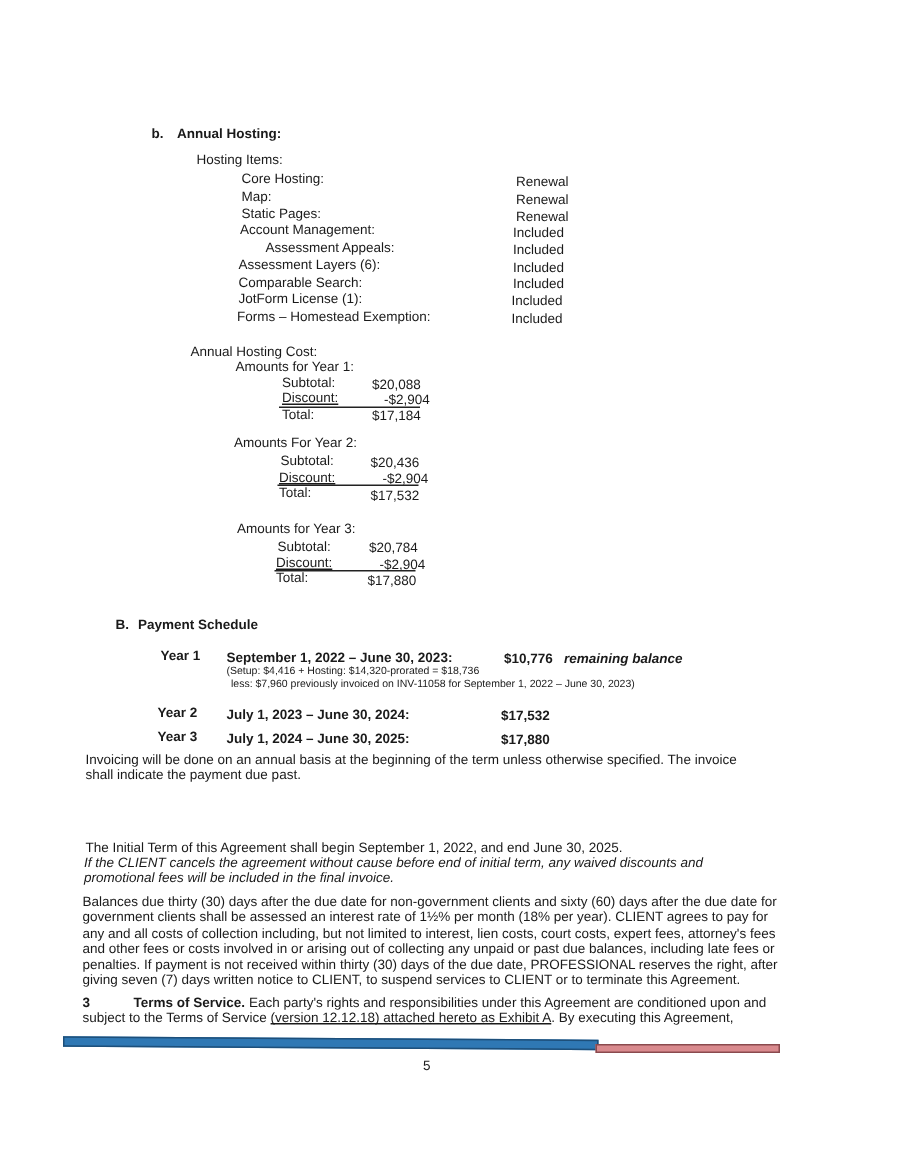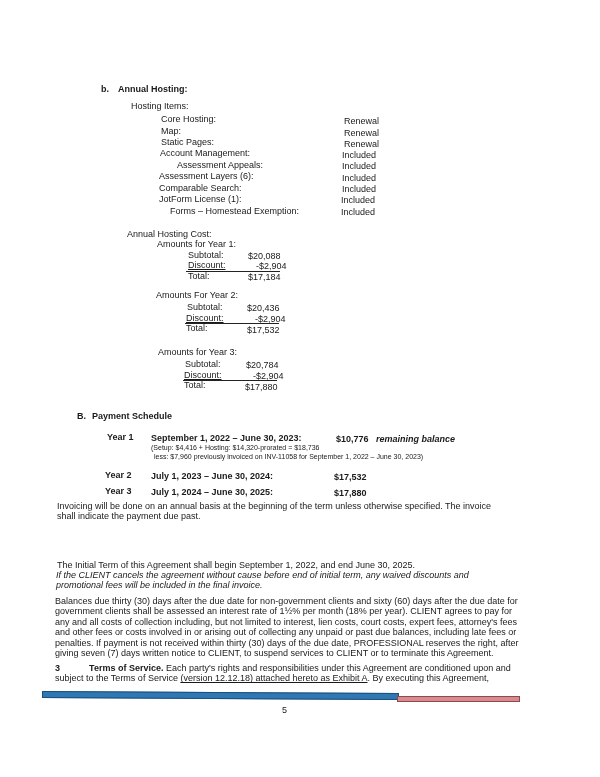--- a/index.html
+++ b/index.html
@@ -37,21 +37,21 @@
   <div class="abs f9" style="left:160px; top:148px;">Account Management:</div>
   <div class="abs f9" style="left:342px; top:150px;">Included</div>
   <div class="abs f9" style="left:160px; top:160px;margin-left:17px;">Assessment Appeals:</div>
   <div class="abs f9" style="left:342px; top:161px;">Included</div>
   <div class="abs f9" style="left:159px; top:171px;">Assessment Layers (6):</div>
   <div class="abs f9" style="left:342px; top:173px;">Included</div>
   <div class="abs f9" style="left:159px; top:183px;">Comparable Search:</div>
   <div class="abs f9" style="left:342px; top:184px;">Included</div>
   <div class="abs f9" style="left:159px; top:194px;">JotForm License (1):</div>
   <div class="abs f9" style="left:341px; top:195px;">Included</div>
-  <div class="abs f9" style="left:158px; top:206px;margin-left:12px;">Forms – Homestead Exemption:</div>
+  <div class="abs f9" style="left:158px; top:206px;">Forms – Homestead Exemption:</div>
   <div class="abs f9" style="left:341px; top:207px;">Included</div>
 </div>
 
 <div class="abs f9" style="left:127px; top:229px;">Annual Hosting Cost:</div>
 
 <div>
   <div class="abs f9" style="left:157px; top:239px;">Amounts for Year 1:</div>
   <div class="abs f9" style="left:188px; top:250px;">Subtotal:</div>
   <div class="abs f9" style="left:248px; top:251px;">$20,088</div>
   <div class="abs f9 u" style="left:188px; top:260px;">Discount:</div>

